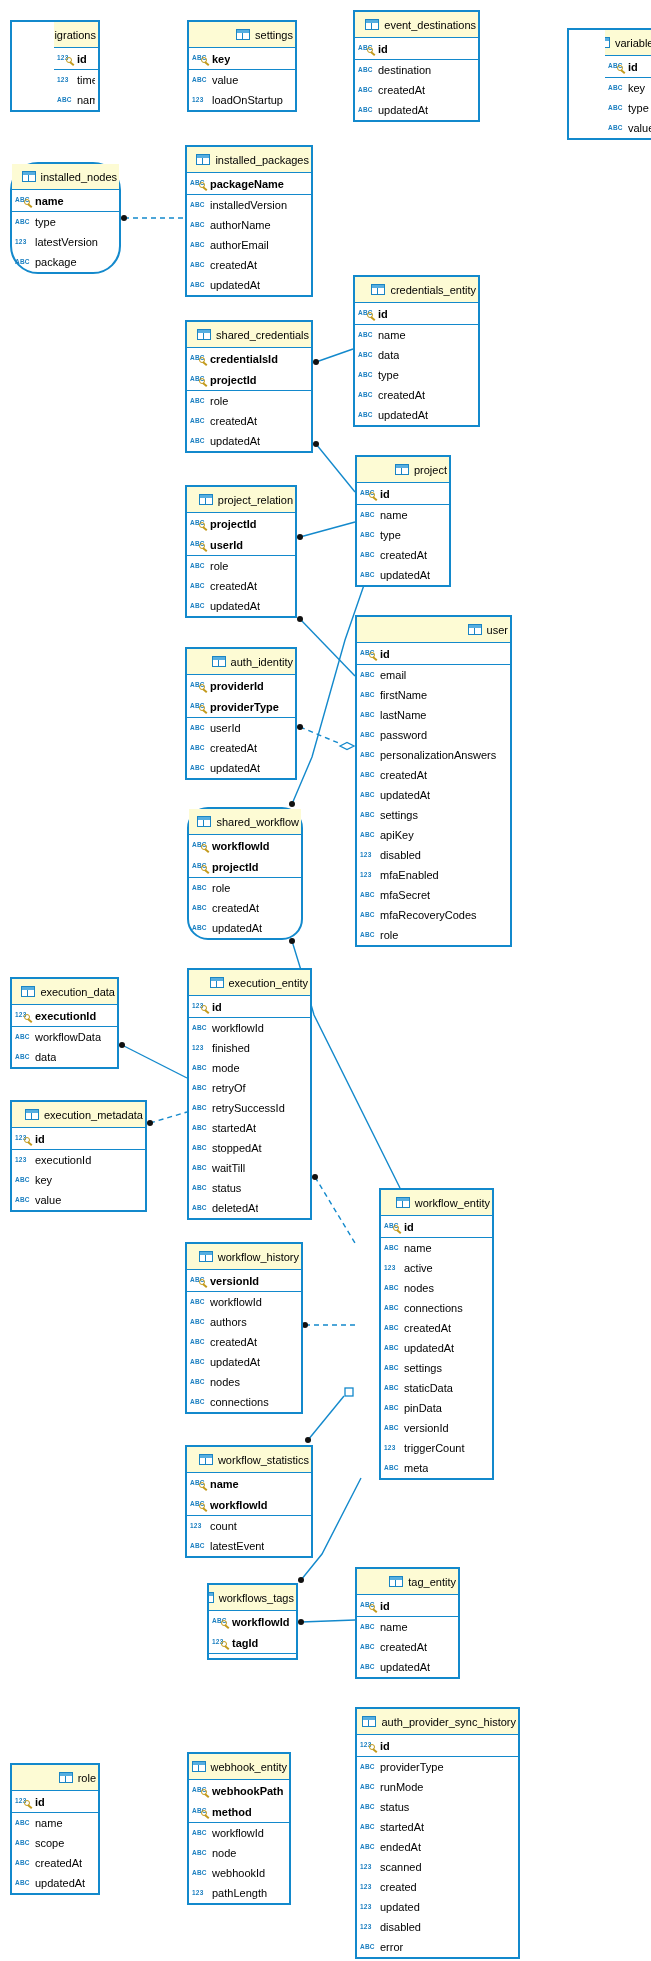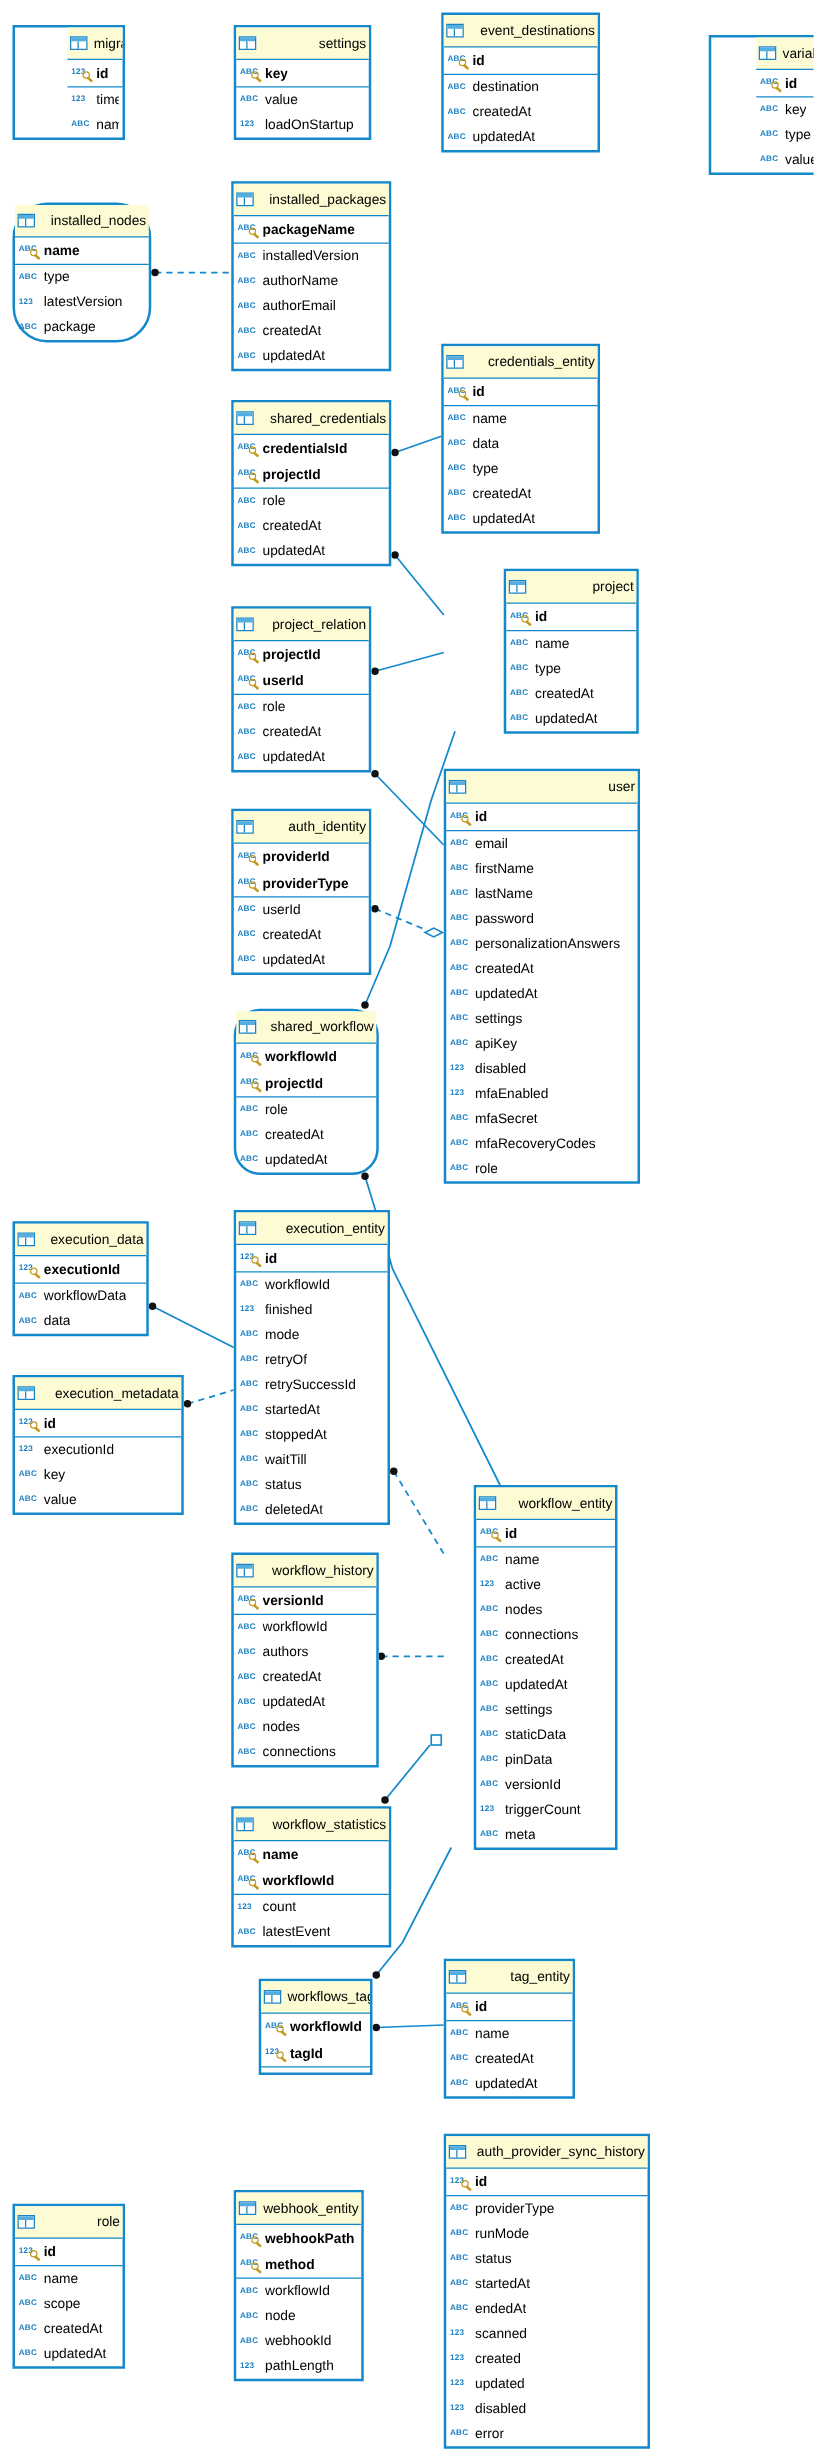--- a/index.html
+++ b/index.html
@@ -1,20 +1,20 @@
 <!DOCTYPE html>
 <html><head>
 <meta charset="utf-8">
 <style>
   html,body{margin:0;padding:0;background:#ffffff;}
   #canvas{position:relative;font-family:"Liberation Sans",sans-serif;overflow:hidden;}
   svg.rels{position:absolute;left:0;top:0;z-index:0;}
   .tbl{position:absolute;z-index:1;box-sizing:border-box;background:#ffffff;
        border:2px solid var(--bd,#1389cc);}
-  .hd{height:25px;display:flex;align-items:center;justify-content:space-between;gap:5px;
+  .hd{height:25px;display:flex;align-items:center;justify-content:flex-end;gap:5px;
       background:var(--hdbg,#fdfbd4);border-bottom:1px solid var(--bd,#1389cc);
       font-size:11px;color:#000;white-space:nowrap;overflow:hidden;padding:0 2px;}
   .tico{flex:0 0 12px;width:12px;height:9px;border:1px solid #1a85c4;background:#fff;position:relative;}
   .tico::before{content:"";position:absolute;left:0;top:0;right:0;height:3px;background:#56aee0;}
   .tico::after{content:"";position:absolute;left:5px;top:3px;bottom:0;width:1px;background:#1a85c4;}
   .keys{border-bottom:1px solid var(--bd,#1389cc);}
   .flds{min-height:4px;}
   .row{height:20px;display:flex;align-items:center;padding:0 3px;font-size:11px;
        color:#000;white-space:nowrap;overflow:hidden;}
   .row.pk{height:21px;font-weight:bold;}
@@ -278,21 +278,21 @@
           <div class="row">
             <span class="ticon">ABC</span>
             <span class="lbl">createdAt</span>
           </div>
           <div class="row">
             <span class="ticon">ABC</span>
             <span class="lbl">updatedAt</span>
           </div>
         </div>
       </div>
-      <div class="tbl" style="left: 355px; top: 455px; width: 108px; margin-left: 48px;">
+      <div class="tbl" style="left: 355px; top: 455px; width: 96px;">
         <div class="hd">
           <span class="tico"></span>
           <span>project</span>
         </div>
         <div class="keys">
           <div class="row pk">
             <span class="ticon">ABC<i class="kg"></i></span>
             <span class="lbl">id</span>
           </div>
         </div>

